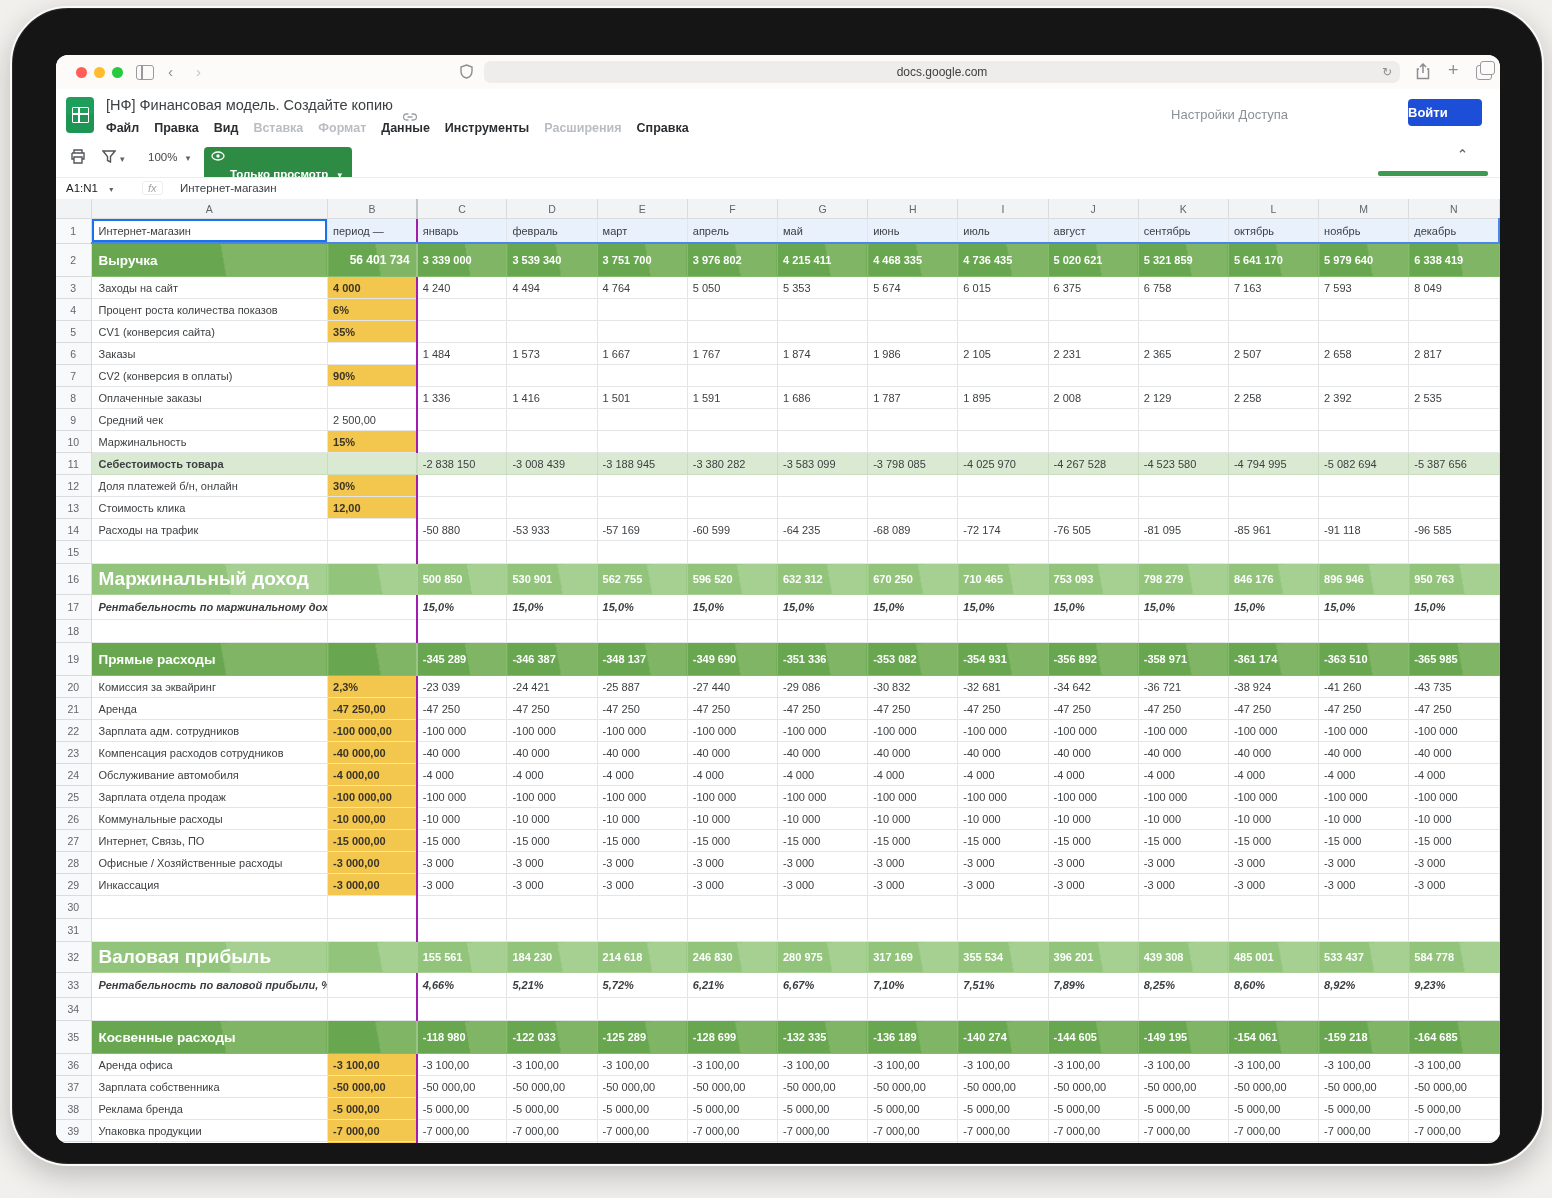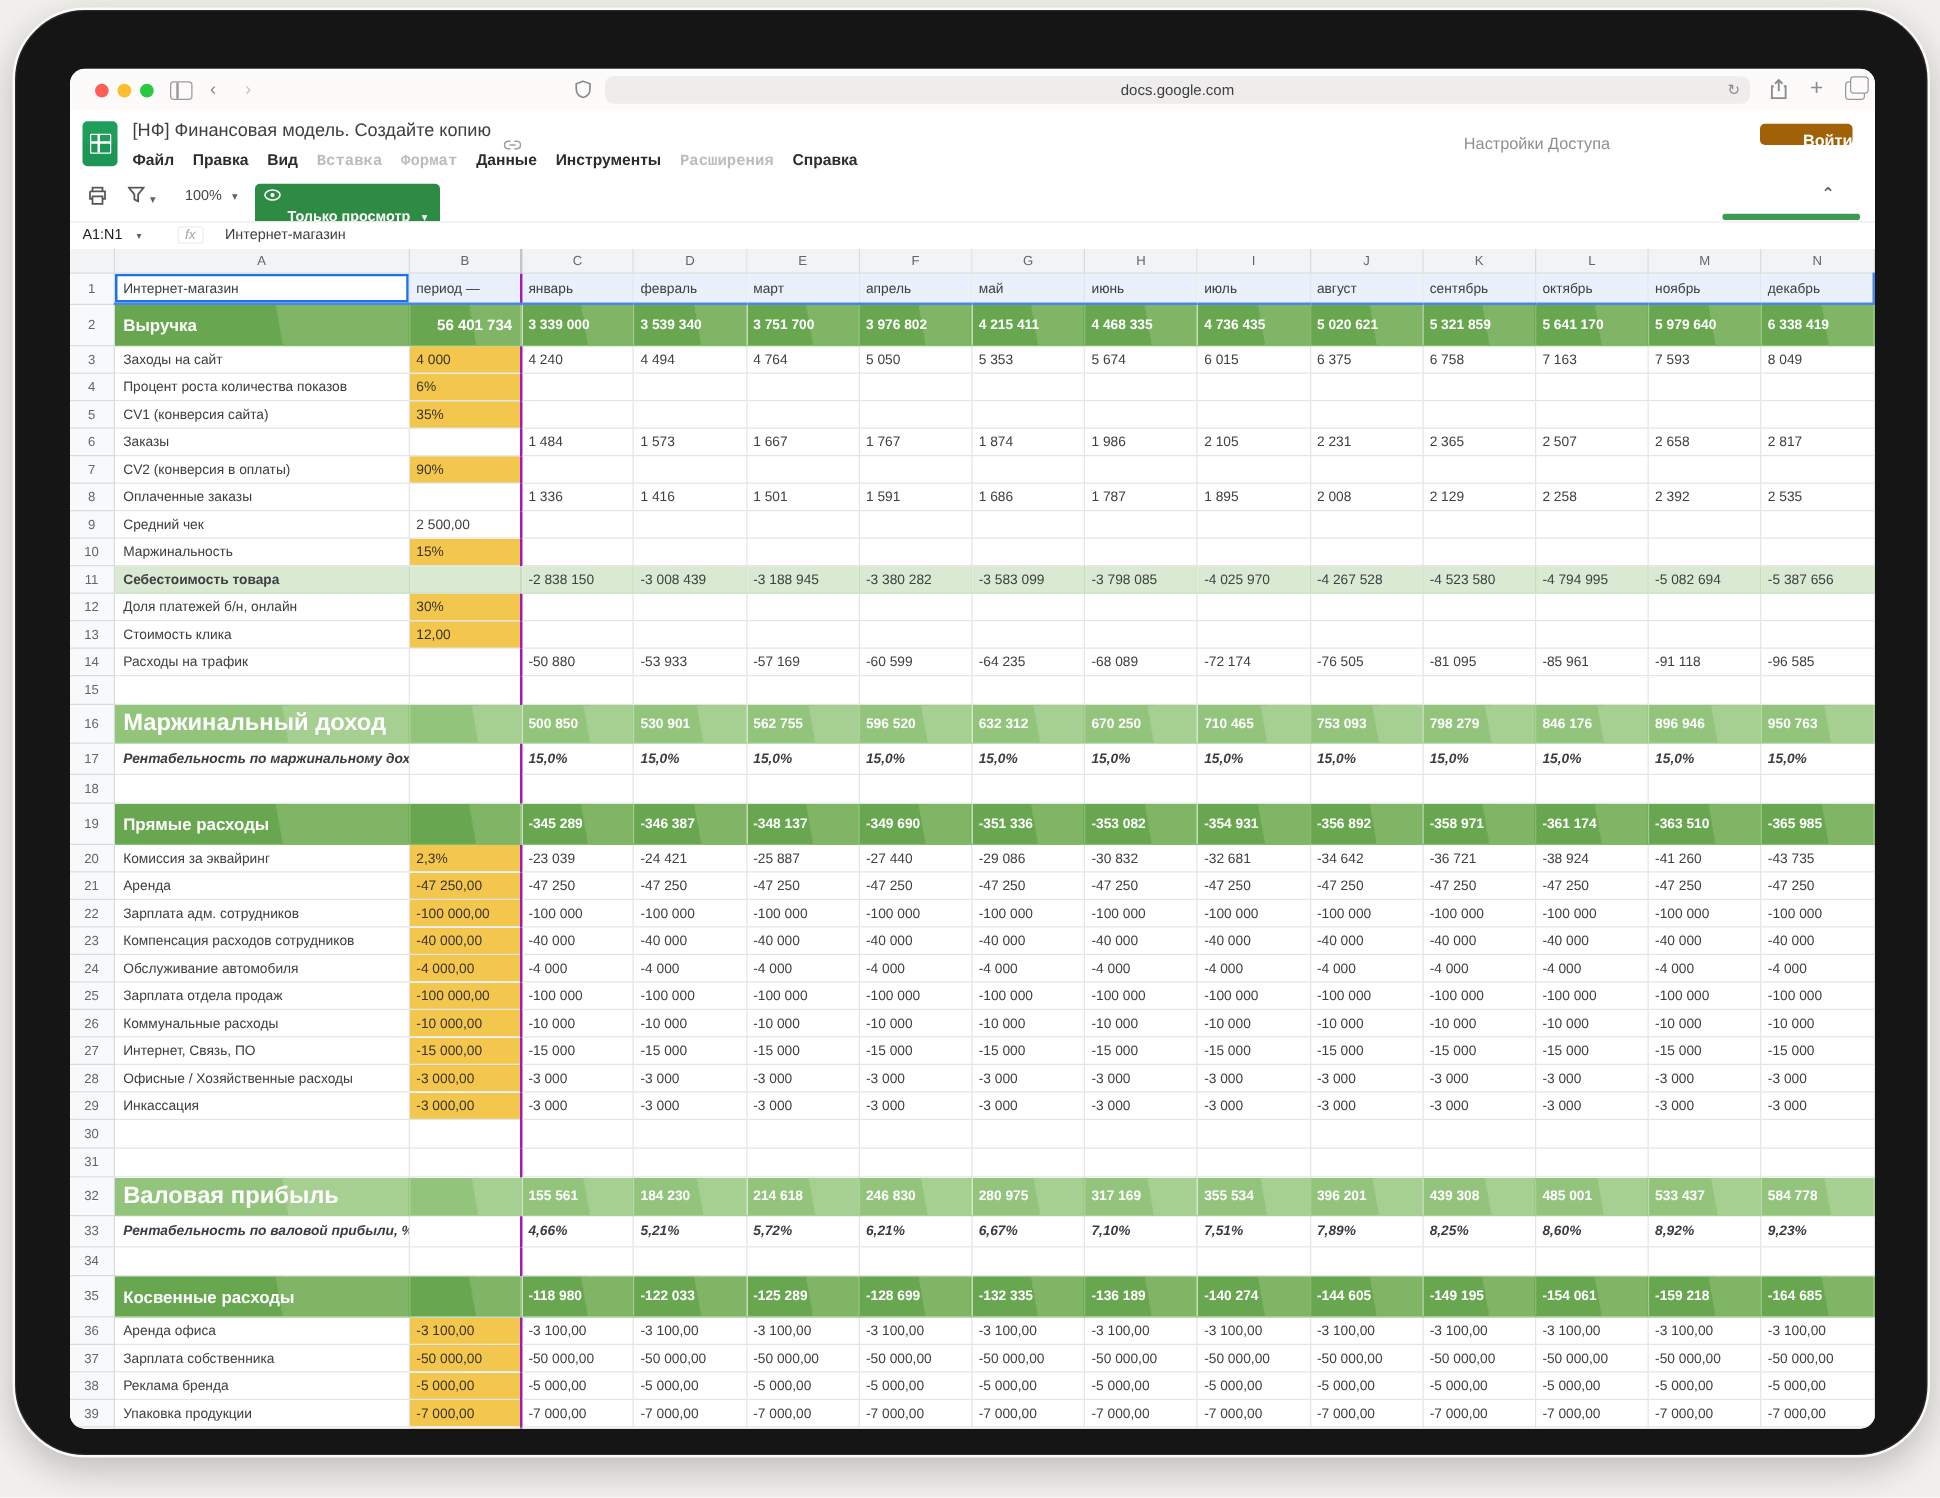--- a/index.html
+++ b/index.html
@@ -50,25 +50,25 @@
   .gs-logo .grid{
     position:absolute;left:6px;top:10px;width:15px;height:14px;
     border:1.8px solid #fff;border-radius:1px;
   }
   .gs-logo .grid:before{content:"";position:absolute;left:5px;top:0;bottom:0;width:1.8px;background:#fff;}
   .gs-logo .grid:after{content:"";position:absolute;left:0;right:0;top:5px;height:1.8px;background:#fff;}
   .doc-title{position:absolute;left:50px;top:8px;font-size:14.5px;color:#3c4043;}
   .link-ic{position:absolute;top:12px;margin-left:10px;color:#9aa0a6;}
   .menu-bar{position:absolute;left:50px;top:32px;font-size:12.5px;color:#202124;}
   .menu-item{margin-right:15px;cursor:default;font-weight:600;color:#2b2e31;}
-  .menu-item.dim{color:#b9bdc2;font-weight:600;font-family:Liberation Mono, monospace;}
+  .menu-item.dim{color:#b9bdc2;font-weight:600;}
   .access-label{position:absolute;right:212px;top:18px;font-size:13px;color:#8b9096;}
   .signin-btn{
-    position:absolute;right:18px;top:10px;width:74px;height:17px;border-radius:4px;
-    background:#a16207;color:#fff;font-size:13px;font-weight:600;text-align:right;line-height:27px;
+    position:absolute;right:18px;top:10px;width:74px;height:27px;border-radius:4px;
+    background:#1d4ed8;color:#fff;font-size:13px;font-weight:600;text-align:left;line-height:27px;
   }
   
   .toolbar{position:absolute;left:0;top:90px;right:0;height:28px;background:#fff;}
   .tb-ic{position:absolute;top:4px;color:#52565a;}
   .printer-ic{left:14px;}
   .filter-ic{left:46px;}
   .tb-dd{font-size:9px;color:#5f6368;position:absolute;top:9px;}
   .zoom-ctl{position:absolute;left:92px;top:6px;font-size:11.5px;color:#44474a;}
   .viewmode-btn{
     position:absolute;left:148px;top:2px;height:22px;border-radius:4px;background:#2e8b44;
@@ -112,21 +112,21 @@
   tr.r-dark td.cm{font-weight:700;}
   tr.r-medium td{height:30px;}
   tr.r-medium td:not(.gut){background:linear-gradient(80deg,#92c47c 58%,#a6cf92 58%);color:#fff;border-color:#a8d094;}
   tr.r-medium td.ca{font-weight:700;font-size:19px;}
   tr.r-medium td.cm{font-weight:700;}
   tr.r-light td{height:21px;}
   tr.r-light td:not(.gut){background:#daead2;border-color:#c8ddbd;}
   tr.r-light td.ca{font-weight:600;}
   tr.r-italic td{height:24px;margin-top:15px;}
   tr.r-italic td:not(.gut){font-style:italic;font-weight:600;color:#3a3d40;}
-  td.yel{background:#f3c74e;font-weight:400;color:#3a3327;}
+  td.yel{background:#f3c74e;font-weight:700;color:#3a3327;}
   td.ca{padding-left:7px;}
 </style>
 </head>
 <body>
 
 <div class="tablet">
   <div class="screen">
 
     <div class="chrome">
       <div class="tl red"></div>

